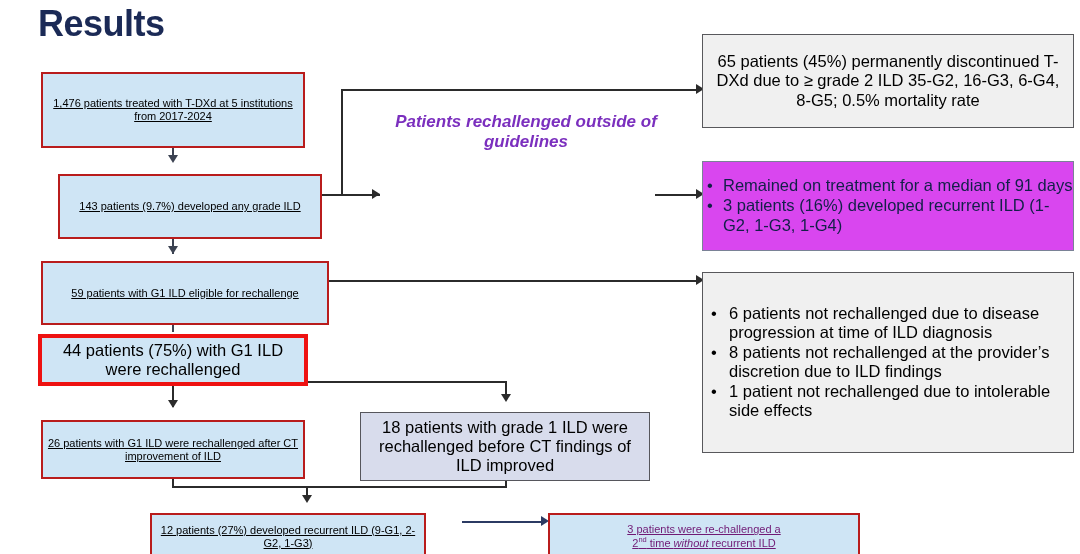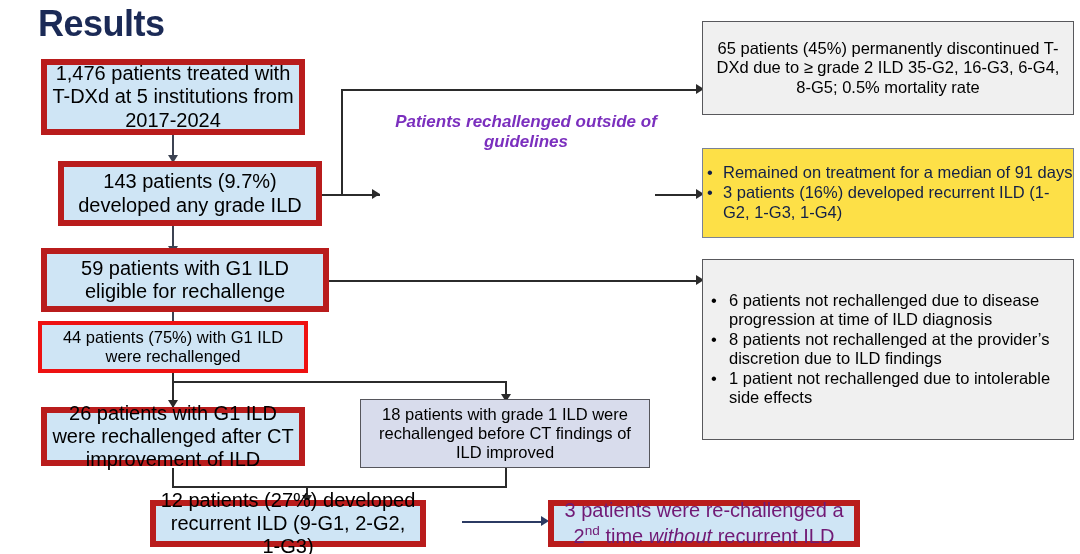--- a/index.html
+++ b/index.html
@@ -31,44 +31,46 @@
   
   .node {
     position: absolute;
     box-sizing: border-box;
     display: flex;
     align-items: center;
     justify-content: center;
     text-align: center;
     line-height: 1.16;
     color: #000000;
+    margin-top: 13px;
   }
   .node .txt { display: block; width: 100%; padding: 0 4px; }
 
   
   .blue {
     background: #cfe5f5;
-    border: 6px solid #b91c1c;
-    font-size: 20px;
+    border: 2px solid #b91c1c;
+    font-size: 11px;
+    text-decoration: underline;
   }
   
   .lav {
     background: #d8dcec;
     border: 1.5px solid #56565c;
     font-size: 16.5px;
   }
   
   .gray {
     background: #f0f0f0;
     border: 1.5px solid #58585c;
     font-size: 16.5px;
   }
   
   .bluetint {
-    background: #fde047;
+    background: #d946ef;
     border: 1.5px solid #7a8296;
     font-size: 16.5px;
     color: #122048;
   }
   
   .redbox {
     background: #cfe5f5;
     border: 4px solid #ee1111;
     font-size: 16.5px;
   }

